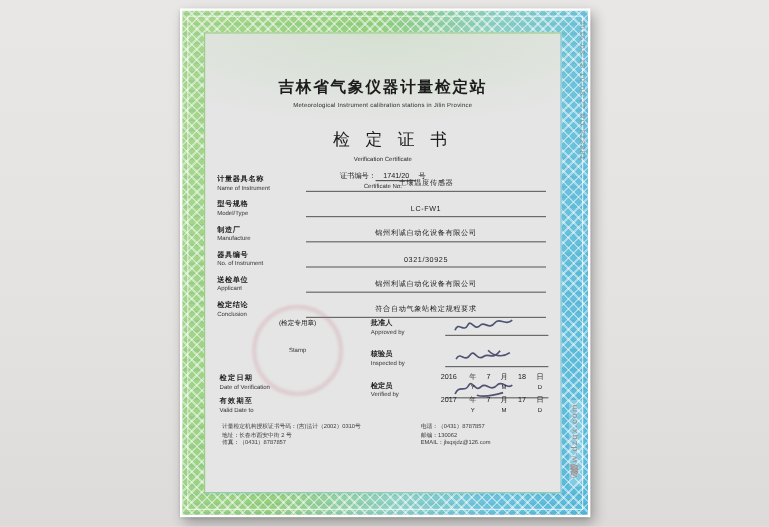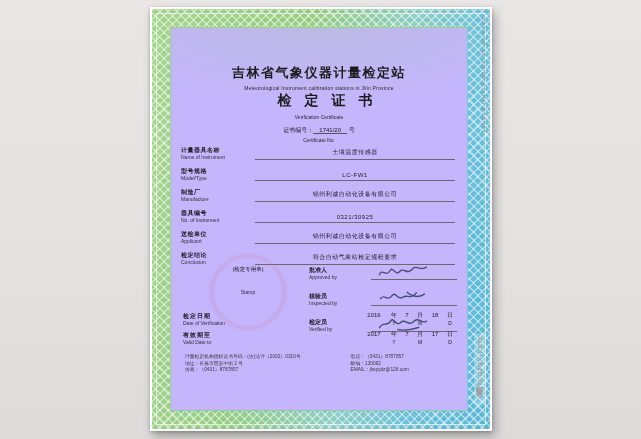--- a/index.html
+++ b/index.html
@@ -10,29 +10,29 @@
   
   .cert{position:absolute;left:150px;top:7px;width:342px;height:424px;background:#ffffff;
         box-shadow:3px 5px 10px rgba(0,0,0,.30),0 1px 3px rgba(0,0,0,.2);}
   .band{position:absolute;inset:2px;
         background:
           repeating-linear-gradient(45deg,rgba(255,255,255,.45) 0 1.5px,rgba(255,255,255,0) 1.5px 6px),
           repeating-linear-gradient(-45deg,rgba(255,255,255,.45) 0 1.5px,rgba(255,255,255,0) 1.5px 6px),
           repeating-linear-gradient(0deg,rgba(0,90,140,.06) 0 2px,rgba(0,0,0,0) 2px 8px),
           linear-gradient(102deg,#a8d78f 0%,#96cf7f 38%,#8fd0c4 62%,#6cc2dc 80%,#55b8d8 100%);}
   .band::after{content:"";position:absolute;inset:4px;border:1px solid rgba(255,255,255,.65);}
-  .paper{position:absolute;left:20px;top:20px;width:298px;height:384px;background:#c4b5fd;
+  .paper{position:absolute;left:20px;top:20px;width:298px;height:384px;background:#e5e5e5;
          border:1px solid #9ccf8a;border-right-color:#79c5d9;border-bottom-color:#8fcbb2;}
   .paper::before{content:"";position:absolute;left:0;right:0;top:0;height:120px;pointer-events:none;
          background:radial-gradient(130% 100% at 50% 0%,rgba(150,205,130,.20),rgba(150,205,130,0) 65%);}
   
   .hdr{position:absolute;left:0;right:0;top:36px;text-align:center;}
   .h-station{font-size:13px;font-weight:bold;letter-spacing:1.5px;}
   .h-station-en{font-size:5px;color:#2a2a2a;margin-top:3px;letter-spacing:.2px;}
-  .h-doc{font-size:14px;font-weight:bold;letter-spacing:13px;padding-left:25px;margin-top:1px;}
+  .h-doc{font-size:14px;font-weight:normal;letter-spacing:13px;padding-left:25px;margin-top:17px;}
   .h-doc-en{font-size:5px;color:#2a2a2a;margin-top:4px;}
   .certno{margin-top:6px;font-size:6px;}
   .certno .no{display:inline-block;border-bottom:1px solid #555;padding:0 6px;font-size:6px;}
   .certno-en{font-size:5px;color:#2a2a2a;margin-top:2px;}
   
   .fields{position:absolute;left:10px;right:12px;top:112px;}
   .frow{display:flex;align-items:flex-end;height:20px;margin-bottom:1px;}
   .flabel{width:70px;flex:0 0 70px;line-height:1;}
   .flabel .cn{font-size:6px;font-weight:bold;letter-spacing:.5px;}
   .flabel .en{font-size:5px;color:#333;margin-top:2px;}

